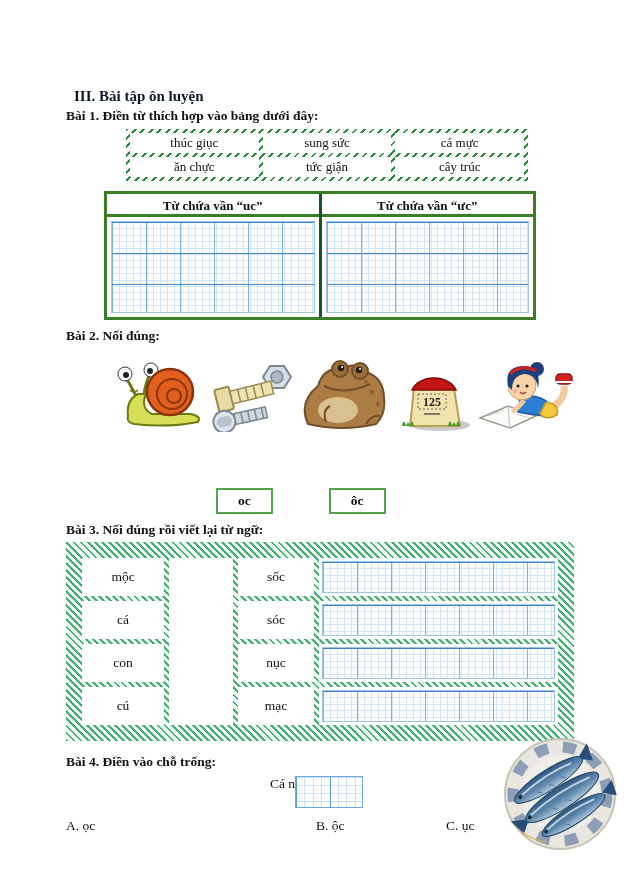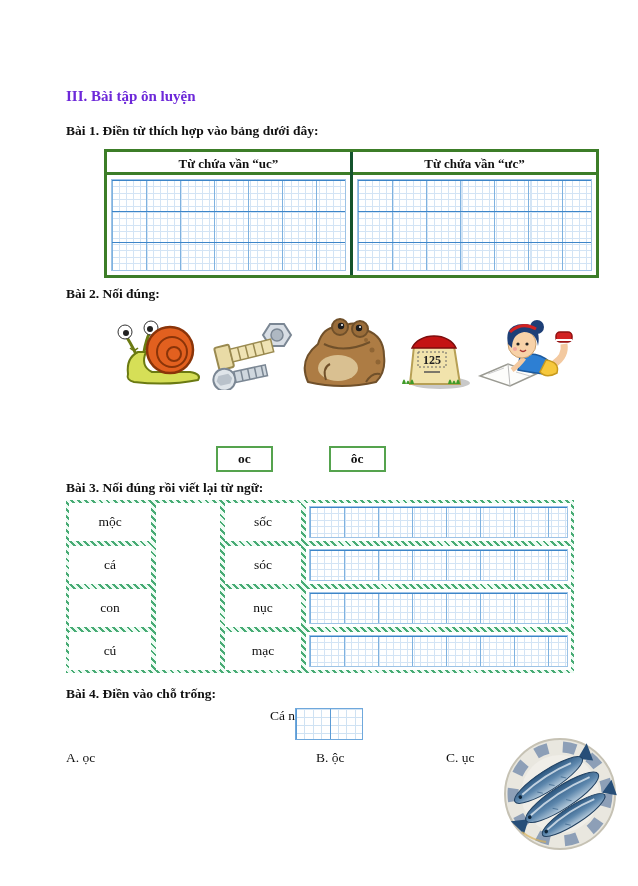--- a/index.html
+++ b/index.html
@@ -3,33 +3,33 @@
 <meta charset="utf-8">
 <style>
   * { margin:0; padding:0; box-sizing:border-box; }
   html,body { background:#fff; }
   body {
     width:638px; height:886px; position:relative; overflow:hidden;
     font-family:"Liberation Serif", serif; color:#111;
   }
   .content { position:absolute; left:66px; top:88px; width:508px; }
 
-  .section-title { font-size:15px; font-weight:bold; color:#6d28d9; }
-  .ex-title { font-size:13.5px; font-weight:bold; margin-top:18px; }
+  .section-title { font-size:15px; font-weight:bold; color:#0f172a;margin-left:8px; }
+  .ex-title { font-size:13.5px; font-weight:bold; margin-top:3px; }
 
   
   .word-bank {
     margin:5px 0 0 60px; width:402px;
     display:grid; grid-template-columns:repeat(3,1fr); gap:4px; padding:4px;
     background:repeating-linear-gradient(135deg,#2e8b3e 0 2px,#ffffff 2px 6px);
   }
   .word-bank .cell { background:#fff; text-align:center; font-size:13px; padding:2px 0; }
 
   
-  .uc-table { margin:10px 0 0 38px; width:495px; border:3px solid #3c7d28; display:flex; background:#fff; }
+  .uc-table { margin:10px 0 0 38px; width:432px; border:3px solid #3c7d28; display:flex; background:#fff; }
   .uc-col { flex:1; min-width:0; }
   .uc-col + .uc-col { border-left:3px solid #14532d; }
   .uc-head { height:23px; line-height:23px; text-align:center; font-weight:bold; font-size:13px; border-bottom:3px solid #3c7d28; }
   .uc-body { padding:4px; }
 
   .wgrid, .wgrid3 {
     border:1px solid #9dc3e6; background-color:#fff;
     background-image:
       repeating-linear-gradient(to bottom,#3d85c8 0 1px,transparent 1px 31px),
       repeating-linear-gradient(to right,#7fb2e0 0 1px,transparent 1px 34px),
@@ -40,21 +40,21 @@
 
   
   .ex2-images { margin-top:6px; display:flex; align-items:flex-end; justify-content:flex-end; height:82px;text-decoration:underline; }
   .pic { display:block; }
 
   .boxes-row { margin:56px 0 0 150px; display:flex; gap:56px; }
   .sound-box { border:2px solid #55a34e; border-radius:0; padding:3px 20px; font-weight:bold; font-size:13.5px; background:#fff; }
 
   
   .ex3-table {
-    margin-top:4px; width:508px; padding:3px;
+    margin-top:4px; width:508px; padding:16px;
     background:repeating-linear-gradient(45deg,#47ab74 0 2px,#eefcf4 2px 5px);
     display:grid; grid-template-columns:82px 64px 76px 1fr; grid-auto-rows:38px; gap:5px;
   }
   .ex3-cell { background:#fff; display:flex; align-items:center; justify-content:center; font-size:13.5px; }
   .ex3-mid { grid-column:2; grid-row:1 / span 4; background:#fff; }
   .ex3-gridcell { background:#fff; padding:3px; }
   .wgrid3 { height:100%; }
 
   
   .ex4-row { margin:6px 0 0 204px; display:flex; align-items:flex-start; }
@@ -72,20 +72,28 @@
   .fish-photo { position:absolute; left:498px; top:736px; width:124px; height:120px; }
 </style>
 </head>
 <body>
 
 <div class="content">
 
   <div class="section-title">III. Bài tập ôn luyện</div>
   <div class="ex-title">Bài 1. Điền từ thích hợp vào bảng dưới đây:</div>
 
+  <div class="word-bank">
+    <div class="cell">thúc giục</div>
+    <div class="cell">sung sức</div>
+    <div class="cell">cá mực</div>
+    <div class="cell">ăn chực</div>
+    <div class="cell">tức giận</div>
+    <div class="cell">cây trúc</div>
+  </div>
 
   <div class="uc-table">
     <div class="uc-col">
       <div class="uc-head">Từ chứa vần “uc”</div>
       <div class="uc-body">
           <div class="wgrid"></div>
         </div>
     </div>
     <div class="uc-col">
       <div class="uc-head">Từ chứa vần “ưc”</div>

